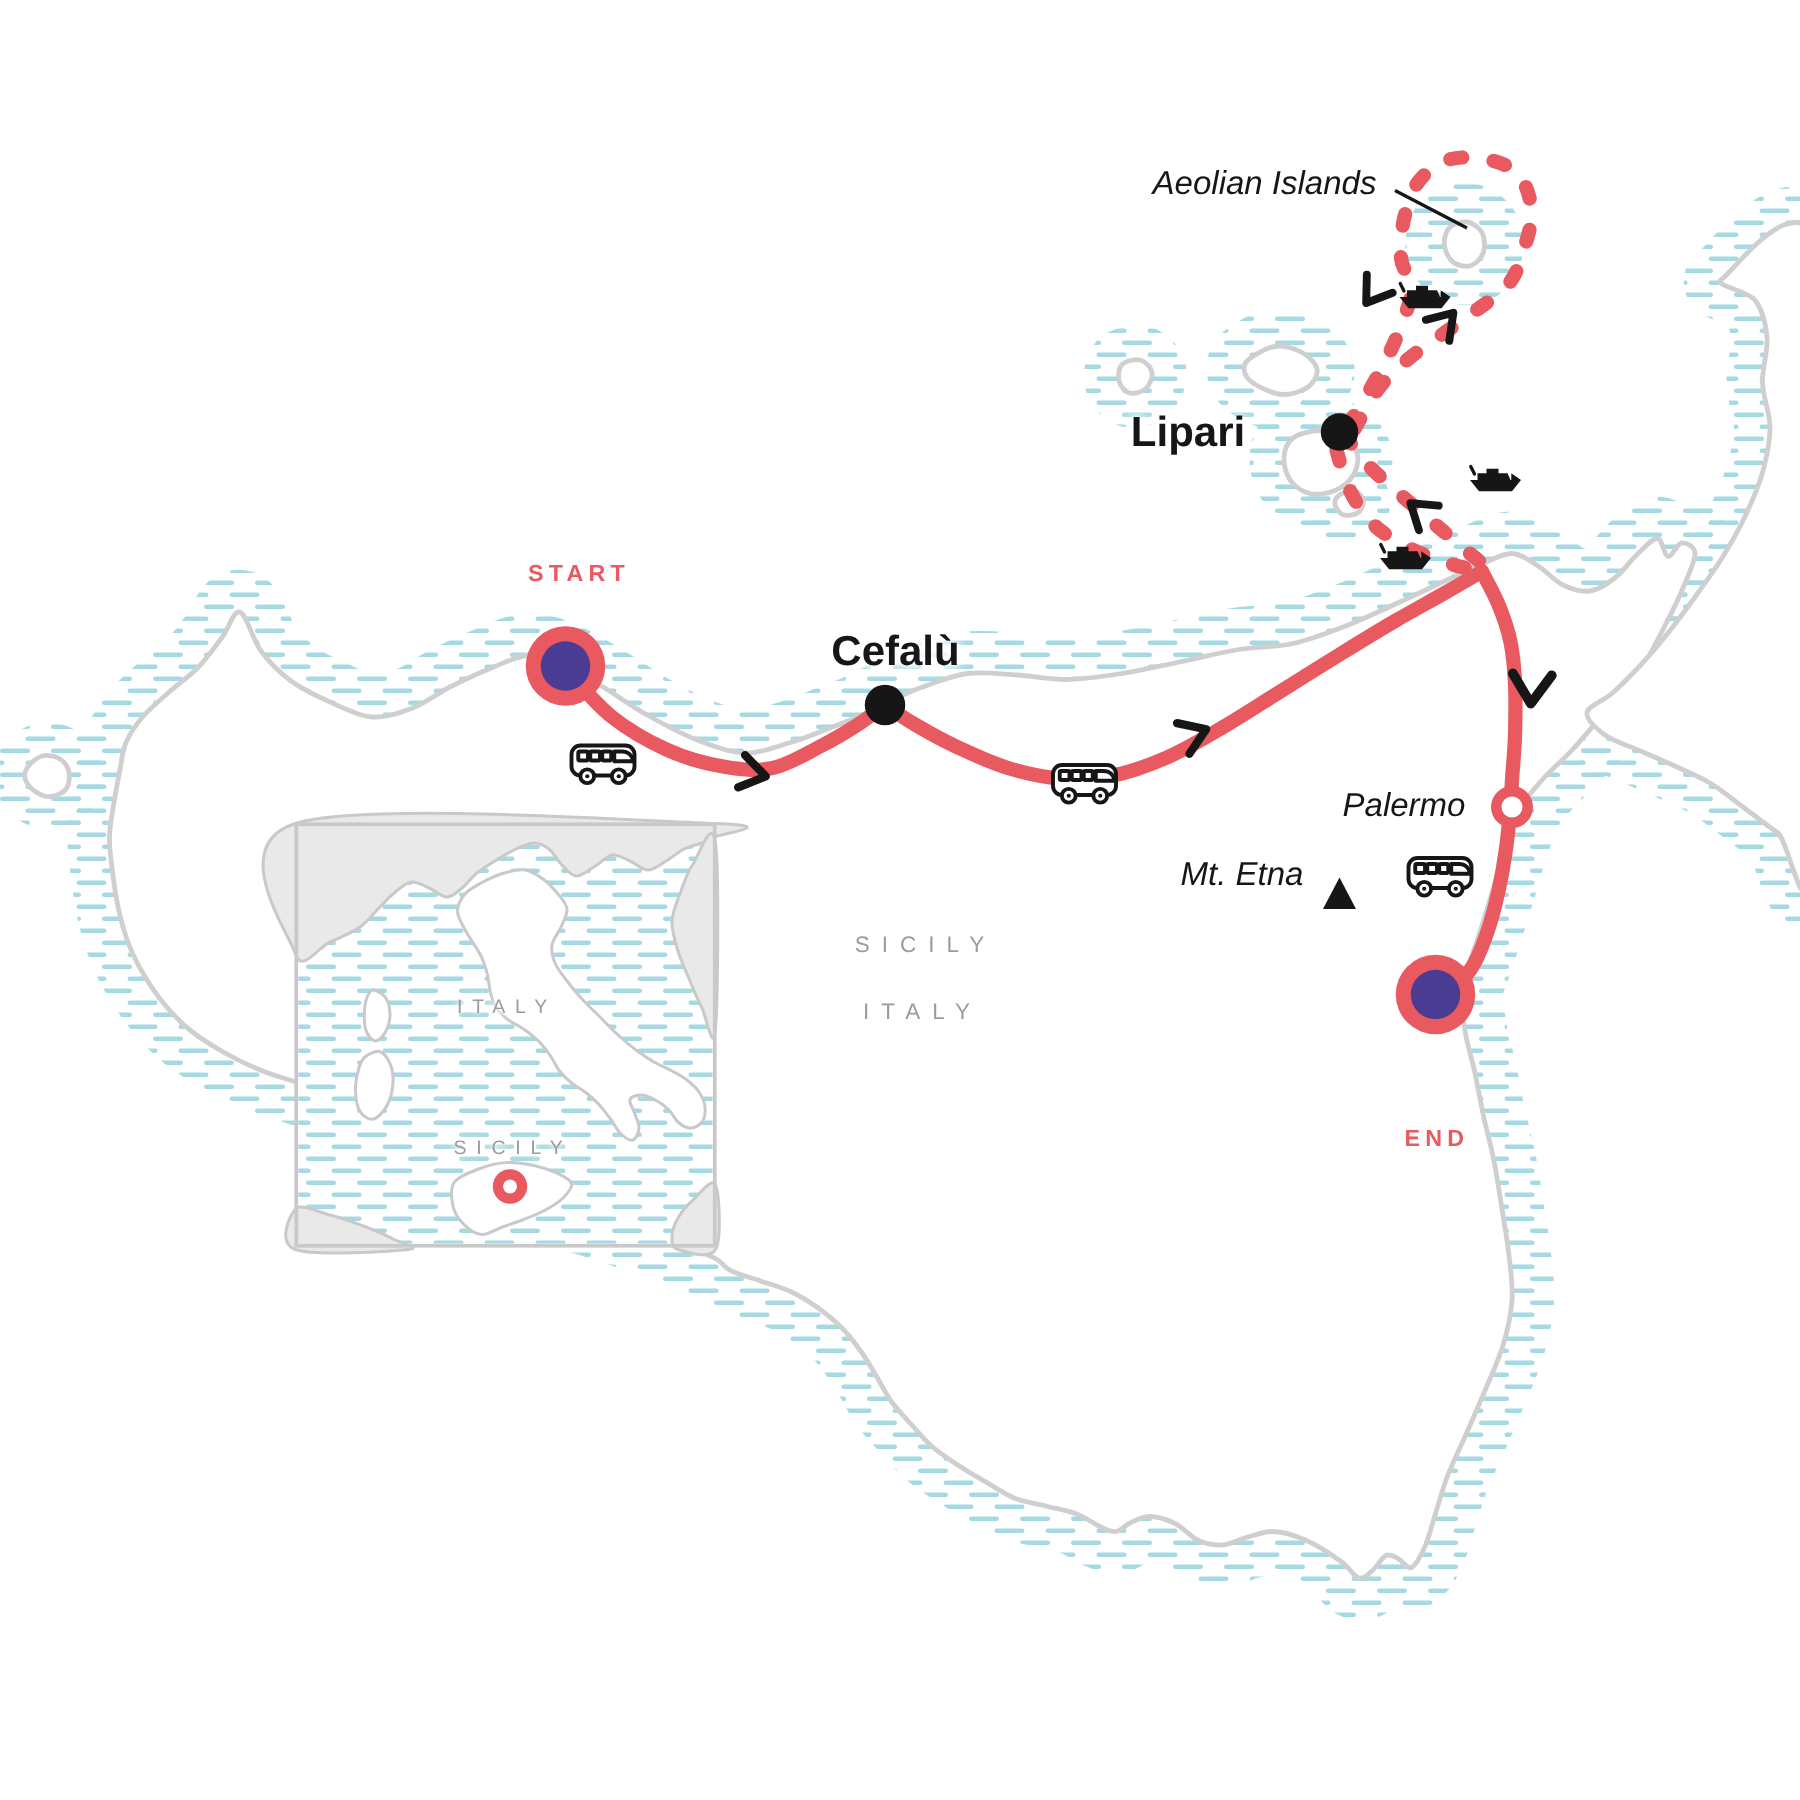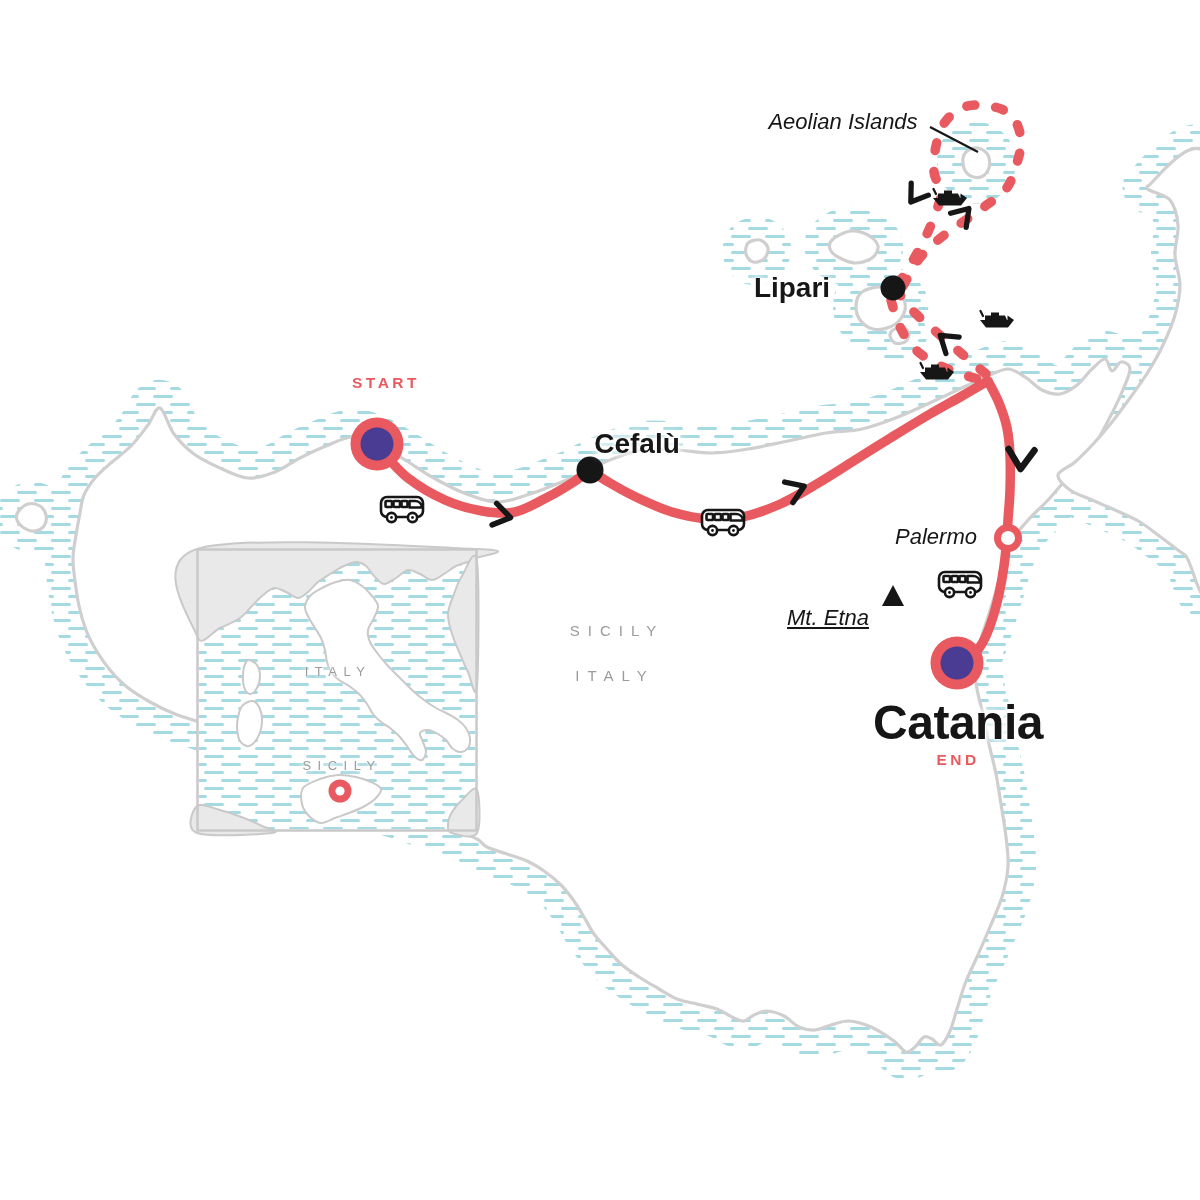--- a/index.html
+++ b/index.html
@@ -136,24 +136,23 @@
         <use href="#proto-chevron" transform="translate(503,516) rotate(12) scale(1.1)"></use>
         <use href="#proto-chevron" transform="translate(797,489) rotate(-22) scale(1.1)"></use>
         <use href="#proto-chevron" transform="translate(1021,460) rotate(93) scale(1.3)"></use>
         <use href="#proto-chevron" transform="translate(964,214) rotate(-48) scale(1.05)"></use>
         <use href="#proto-chevron" transform="translate(915,196) rotate(125) scale(1.05)"></use>
         <use href="#proto-chevron" transform="translate(946,340) rotate(-141) scale(1.05)"></use>
       </g>
   </svg>
 
   <div class="lbl badge" style="left:374px;top:383px;margin-left:12px;">START</div>
-  <div class="lbl city-md" style="left:597px;top:444px;margin-left:40px;">Cefalù</div>
+  <div class="lbl city-md" style="left:597px;top:434px;">Cefalù</div>
   <div class="lbl place" style="left:843px;top:122px;">Aeolian Islands</div>
   <div class="lbl city-md" style="left:792px;top:288px;">Lipari</div>
   <div class="lbl place" style="left:936px;top:537px;">Palermo</div>
-  <div class="lbl place" style="left:828px;top:618px;text-decoration:underline;">Mt. Etna</div>
-  <div class="lbl city-lg" style="left:958px;top:722px;">Catania</div>
+  <div class="lbl place" style="left:828px;top:583px;">Mt. Etna</div>
   <div class="lbl badge" style="left:958px;top:760px;">END</div>
   <div class="lbl region" style="left:617px;top:630px;">SICILY</div>
   <div class="lbl region" style="left:615px;top:675px;">ITALY</div>
   <div class="lbl inset-lbl" style="left:338px;top:671px;">ITALY</div>
   <div class="lbl inset-lbl" style="left:342px;top:765px;">SICILY</div>
 </div>
 
 </body></html>

